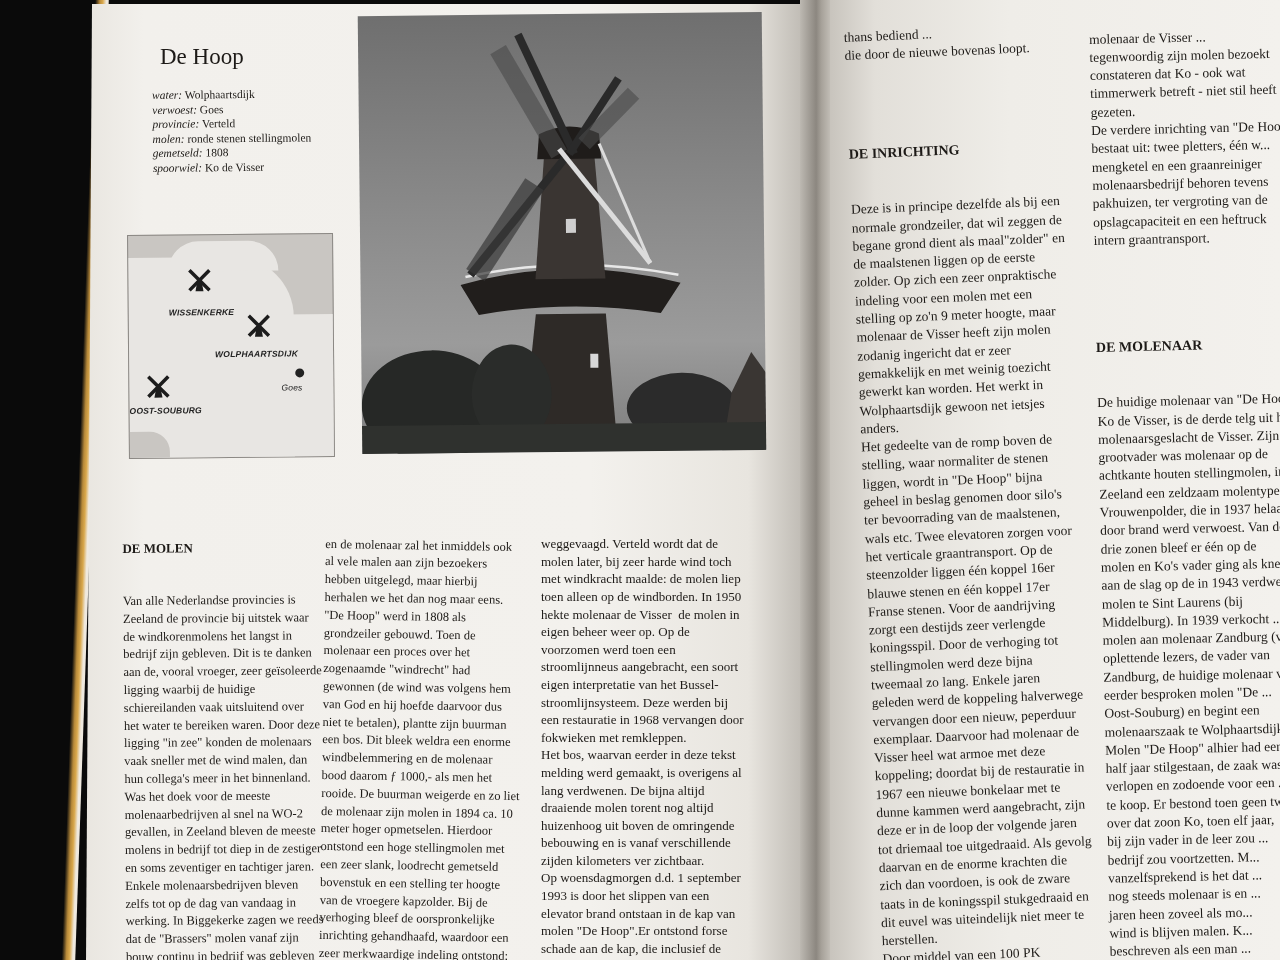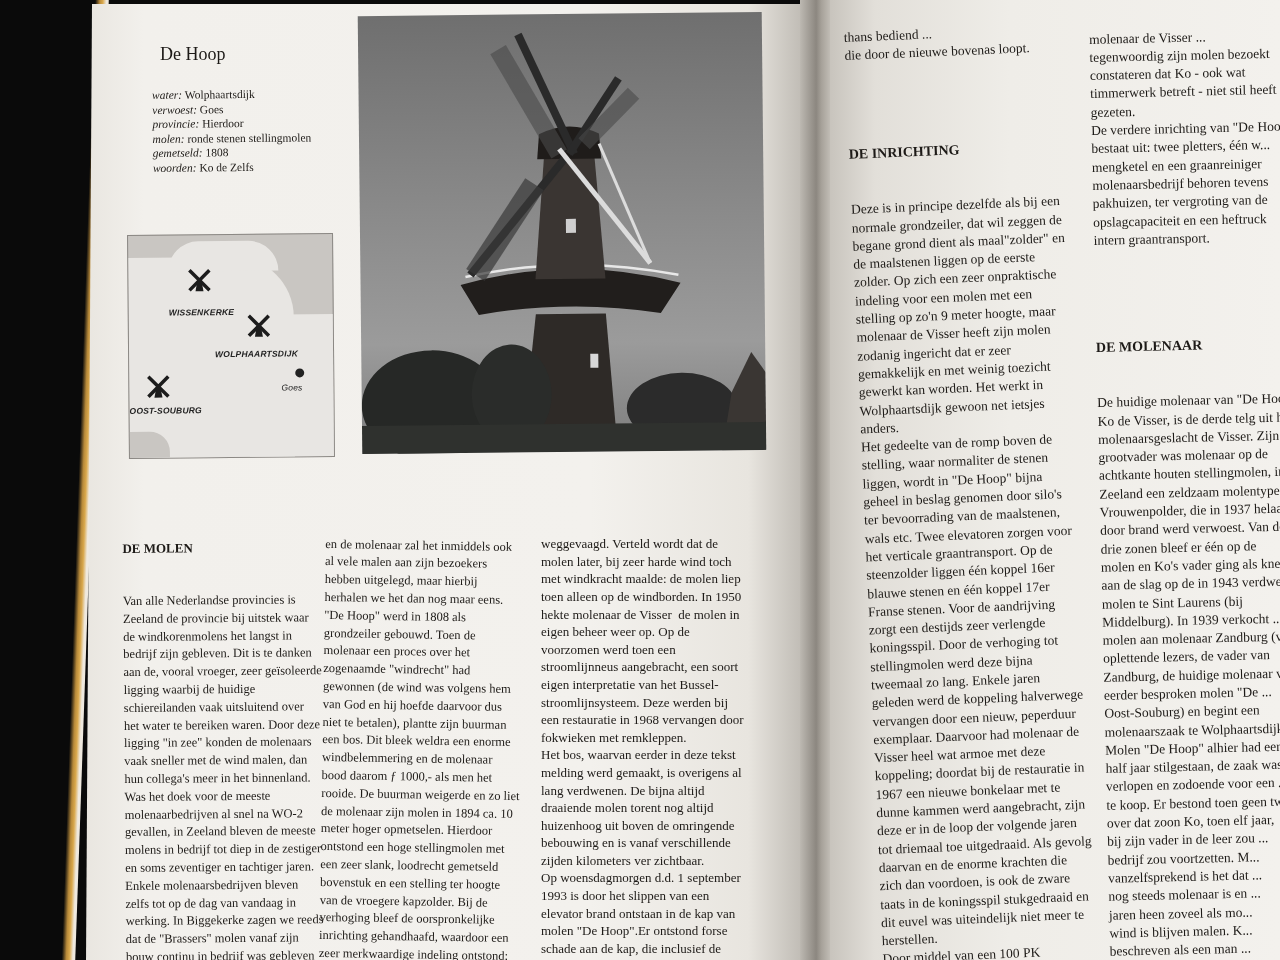--- a/index.html
+++ b/index.html
@@ -1,21 +1,21 @@
 <!DOCTYPE html>
 <html><head>
 <meta charset="utf-8">
 <style>
   html,body{margin:0;padding:0;}
   body{width:1280px;height:960px;overflow:hidden;background:#0a0a0a;position:relative;font-family:"Liberation Serif","DejaVu Serif",serif;color:#1d1a17;}
   .edge{position:absolute;left:62px;top:0;width:30px;height:960px;background:linear-gradient(90deg,#0a0a0a 0,#0a0a0a 55%,#b88a3a 70%,#d9a84c 80%,#efe9df 92%);transform:skewX(-2deg);}
   .left-page{position:absolute;left:86px;top:4px;width:720px;height:960px;background:linear-gradient(90deg,#e9e6e0 0%,#f2f0ec 8%,#f3f1ed 70%,#e8e5df 92%,#bdb9b2 100%);clip-path:polygon(6px 0,100% 0,100% 100%,0 100%);}
   .gutter{position:absolute;left:800px;top:0;width:36px;height:960px;background:linear-gradient(90deg,#bdb9b2 0,#8c8780 45%,#a7a29a 60%,#d3cfc8 100%);}
   .right-page{position:absolute;left:830px;top:0;width:450px;height:960px;background:linear-gradient(90deg,#c8c4bd 0,#e2dfd9 10%,#efede8 40%,#f3f1ed 100%);}
-  .title{position:absolute;left:160px;top:44px;font-size:18px;}
+  .title{position:absolute;left:160px;top:44px;font-size:23px;}
   .meta{position:absolute;left:152px;top:88px;font-size:11.5px;line-height:14.5px;transform:rotate(-0.6deg);transform-origin:left top;}
   .meta em{font-style:italic;}
   .map{position:absolute;left:128px;top:234px;width:204px;height:222px;background:#c9c6c2;border:1px solid #8b8884;overflow:hidden;transform:rotate(-0.5deg);}
   .map .land{position:absolute;background:#e8e6e3;}
   .map .lbl{position:absolute;font-family:"Liberation Sans","DejaVu Sans",sans-serif;font-weight:bold;font-size:8.5px;letter-spacing:.2px;color:#222;font-style:italic;}
   .map .mill{position:absolute;width:26px;height:26px;}
   .map .dot{position:absolute;width:9px;height:9px;border-radius:50%;background:#222;}
   .photo{position:absolute;left:360px;top:14px;width:404px;height:438px;background:linear-gradient(180deg,#6f6f6f 0%,#8a8a8a 45%,#9b9b9b 75%,#7d7d7d 100%);overflow:hidden;transform:rotate(-0.6deg);}
   .col{position:absolute;font-size:12.5px;line-height:17.8px;white-space:pre;}
   .col h4{margin:0;font-size:13px;font-weight:bold;}
@@ -28,24 +28,24 @@
 
 <div class="edge"></div>
 
 <div class="left-page"></div>
 
 <div class="title">De Hoop</div>
 
 <div class="meta">
   <div><em>water:</em> <span>Wolphaartsdijk</span></div>
   <div><em>verwoest:</em> <span>Goes</span></div>
-  <div><em>provincie:</em> <span>Hierdoor</span></div>
+  <div><em>provincie:</em> <span>Verteld</span></div>
   <div><em>molen:</em> <span>ronde stenen stellingmolen</span></div>
   <div><em>gemetseld:</em> <span>1808</span></div>
-  <div><em>woorden:</em> <span>Ko de Zelfs</span></div>
+  <div><em>spoorwiel:</em> <span>Ko de Visser</span></div>
 </div>
 
 <div class="map">
   <div class="land" style="left:0;top:22px;width:165px;height:210px;border-radius:0 60px 0 0;"></div>
   <div class="land" style="left:40px;top:6px;width:110px;height:30px;border-radius:30px 30px 0 0;"></div>
   <div class="land" style="left:120px;top:80px;width:90px;height:150px;"></div>
   <svg class="mill" style="left:58px;top:32px;" viewBox="0 0 26 26">
       <path d="M3 3 L23 23 M23 3 L3 23" stroke="#1c1c1c" stroke-width="3.5"></path>
       <path d="M9 24 L11 13 L15 13 L17 24 Z" fill="#1c1c1c"></path>
     </svg>

